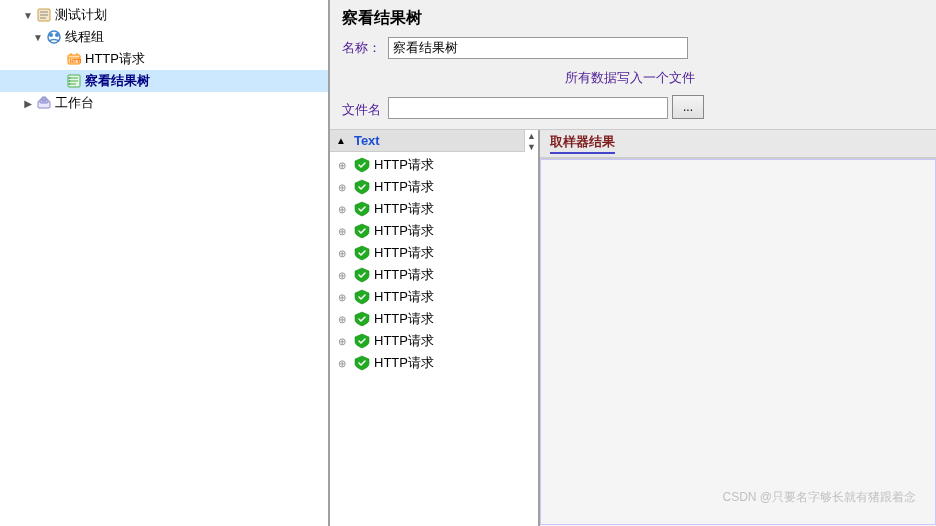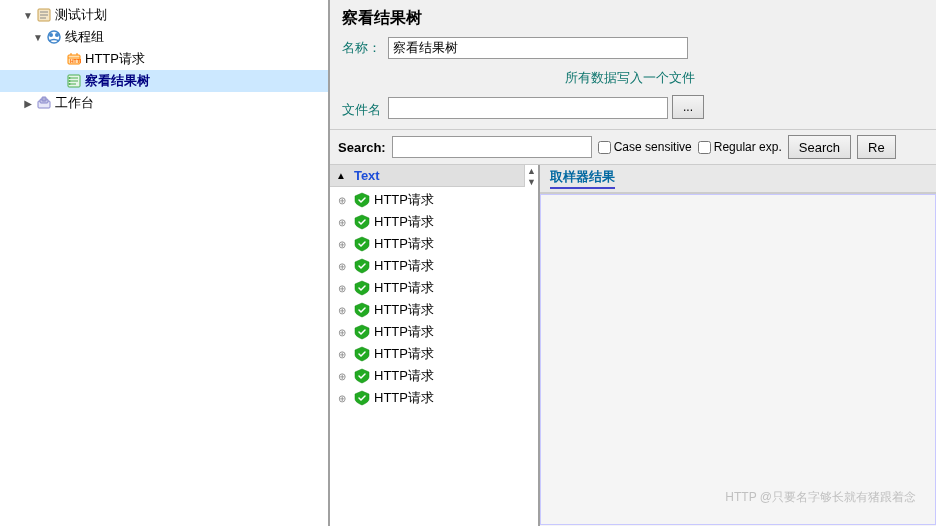--- a/index.html
+++ b/index.html
@@ -91,21 +91,21 @@
     }
 
     .form-row {
       display: flex;
       align-items: center;
       margin-bottom: 6px;
     }
 
     .form-label {
       font-size: 13px;
-      color: #0f766e;
+      color: #4c1d95;
       margin-right: 6px;
       min-width: 40px;
     }
 
     .form-input {
       border: 1px solid #999;
       background: #fff;
       height: 22px;
       padding: 2px 4px;
       font-size: 13px;
@@ -240,21 +240,21 @@
       background: #e8e8e8;
       border-bottom: 2px solid #ccc;
       padding: 3px 10px;
       display: flex;
       align-items: center;
     }
 
     .tab-label {
       font-size: 13px;
       font-weight: bold;
-      color: #0369a1;
+      color: #7f1d1d;
       border-bottom: 2px solid #4444cc;
       padding-bottom: 1px;
     }
 
     .watermark {
       position: absolute;
       bottom: 20px;
       right: 20px;
       font-size: 12px;
       color: #aaa;
@@ -360,34 +360,20 @@
         <span class="form-label" style="min-width: 0;">所有数据写入一个文件</span>
       </div>
 
       <div class="file-row">
         <span class="form-label">文件名</span>
         <input class="form-input" type="text" style="width: 280px;" value="">
         <button class="btn" style="margin-left:4px; font-size:12px;">...</button>
       </div>
     </div>
 
-    <div class="search-bar">
-      <span class="search-label">Search:</span>
-      <input class="search-input" type="text" value="" style="">
-      <label class="checkbox-option">
-        <input type="checkbox" style="">
-        <span>Case sensitive</span>
-      </label>
-      <label class="checkbox-option">
-        <input type="checkbox" style="">
-        <span>Regular exp.</span>
-      </label>
-      <button class="btn">Search</button>
-      <button class="btn">Re</button>
-    </div>
 
     <div class="content-area">
 
       <div class="left-results">
         <div class="header-scroll">
           <div class="results-header header-text-area">
             <span style="margin-right:4px; font-size:10px;">▲</span>
             <span class="results-header-label">Text</span>
           </div>
           <div style="display:flex; flex-direction:column; border-left:1px solid #ccc; width:14px;">
@@ -479,18 +465,18 @@
             <span class="result-label">HTTP请求</span>
           </div>
         </div>
       </div>
 
       <div class="right-results">
         <div class="right-results-header">
           <span class="tab-label">取样器结果</span>
         </div>
         <div style="padding:8px; background:#f5f5f5; height: calc(100% - 30px); border: 1px solid #c8c8ff;"></div>
-        <div class="watermark">HTTP @只要名字够长就有猪跟着念</div>
+        <div class="watermark">CSDN @只要名字够长就有猪跟着念</div>
       </div>
 
     </div>
   </div>
 </div>
 
 </body></html>

